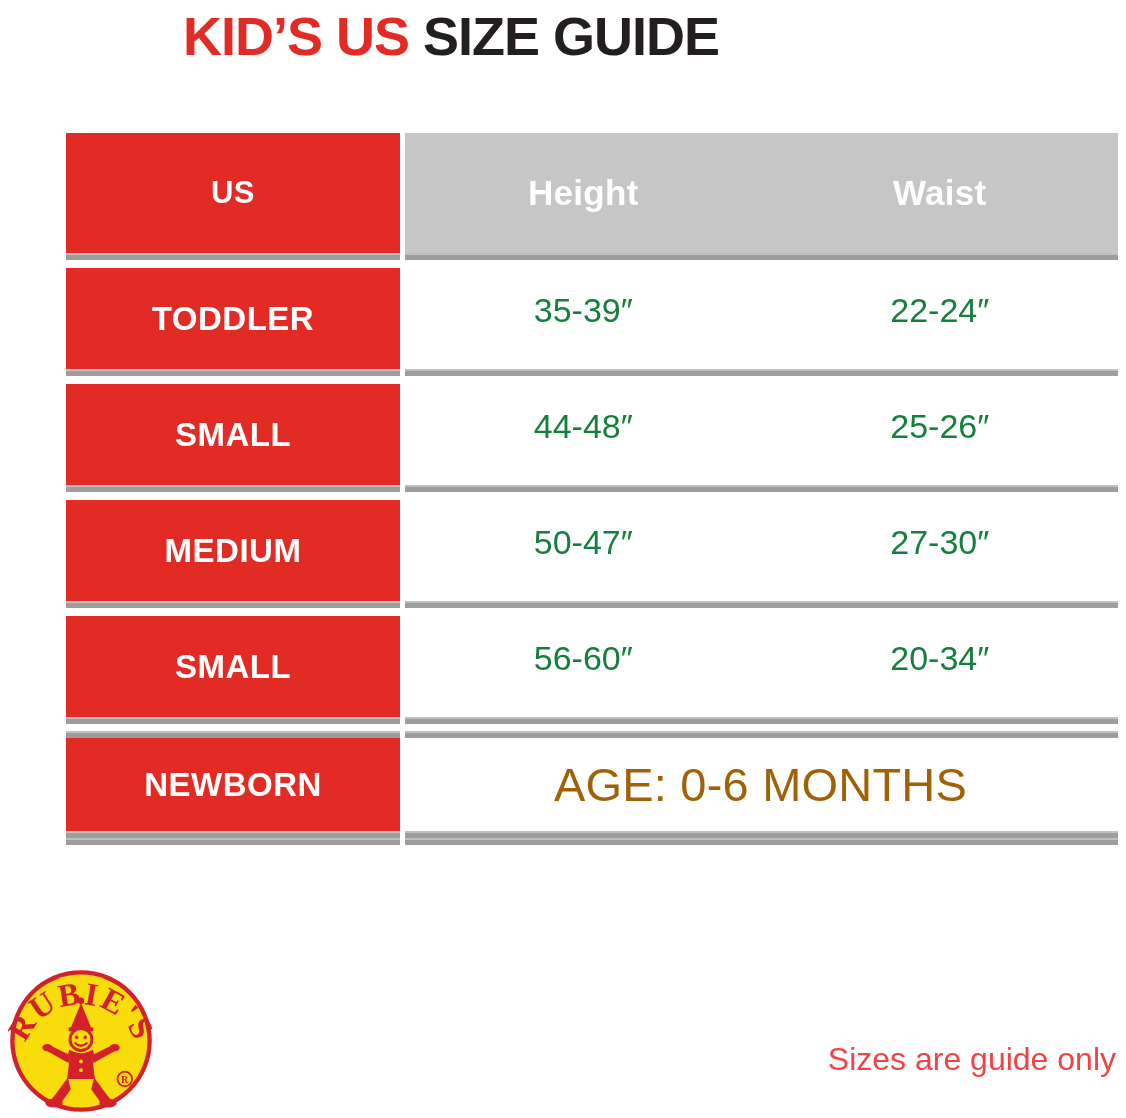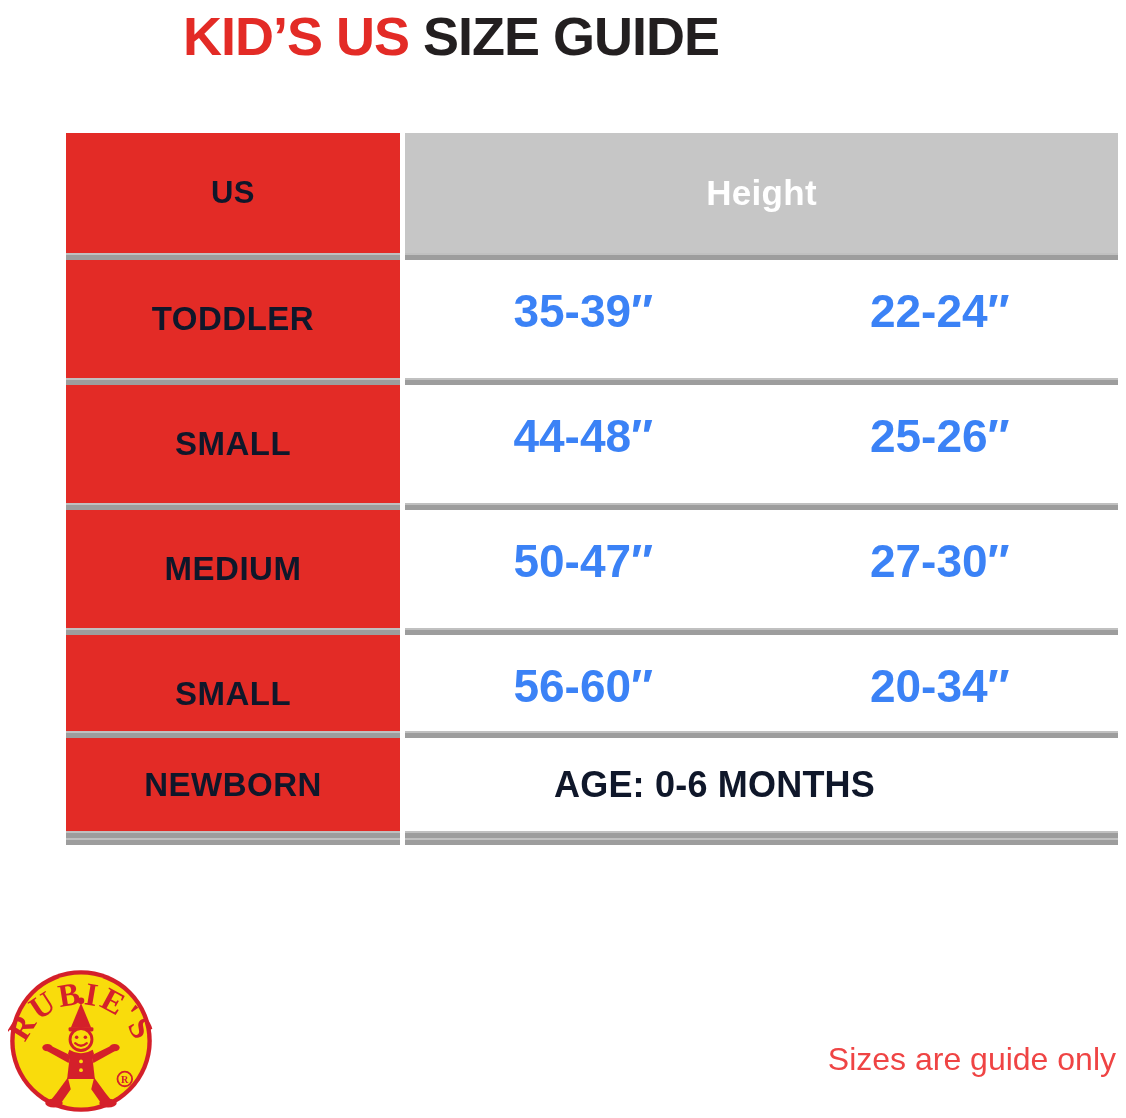--- a/index.html
+++ b/index.html
@@ -65,69 +65,69 @@
   .sep .sep-right {
     flex: 1;
     height: 7px;
     background: #9d9d9d;
     box-shadow: inset 0 2px 0 #c0c0c0;
   }
 
   .cell-us {
     width: 334px;
     background: #e32b26;
-    color: #0f172a;
+    color: #ffffff;
     display: flex;
     align-items: center;
     justify-content: center;
     font-weight: bold;
     font-size: 33px;
     letter-spacing: 0.5px;
   }
   .gap-col {
     width: 5px;
     background: #ffffff;
   }
   .cell-rest {
     flex: 1;
     display: flex;
   }
   .cell-val {
     flex: 1;
     display: flex;
     align-items: center;
     justify-content: center;
-    font-weight: bold;
-    font-size: 46px;
-    color: #3b82f6;
+    font-weight: normal;
+    font-size: 34px;
+    color: #15803d;
   }
 
   
   .row-header .cell-us { height: 120px; font-size: 31px; }
   .row-header .cell-rest { height: 120px; background: #c6c6c6; }
   .row-header .cell-val {
     color: #ffffff;
     font-size: 35px;
     font-weight: bold;
     letter-spacing: 0.3px;
   }
 
-  .row-data .cell-us   { height: 118px; }
+  .row-data .cell-us   { height: 101px; margin-top: 8px; }
   .row-data .cell-rest { height: 101px; background: #ffffff; }
 
   
   .row-age .cell-us   { height: 93px; }
   .row-age .cell-rest { height: 93px; background: #ffffff; }
   .row-age .cell-age {
     flex: 1;
     display: flex;
     align-items: center;
-    font-weight: bold;
-    font-size: 36px;
-    color: #0f172a;
+    font-weight: normal;
+    font-size: 47px;
+    color: #a16207;
     padding-left: 149px;
     box-sizing: border-box;
     letter-spacing: 0.2px;
   }
 
   
   .footer-note {
     position: absolute;
     right: 10px;
     top: 1041px;
@@ -153,20 +153,21 @@
   <span class="kids">KID’S US</span><span class="guide"> SIZE GUIDE</span>
 </div>
 
 <div class="table" id="table-sizes">
 
   <div class="row row-header">
     <div class="cell-us">US</div>
     <div class="gap-col"></div>
     <div class="cell-rest">
       <div class="cell-val">Height</div>
+      <div class="cell-val">Waist</div>
     </div>
   </div>
 
   <div class="sep">
     <div class="sep-left"></div>
     <div class="sep-gap"></div>
     <div class="sep-right"></div>
   </div>
 
   <div class="row row-data">

